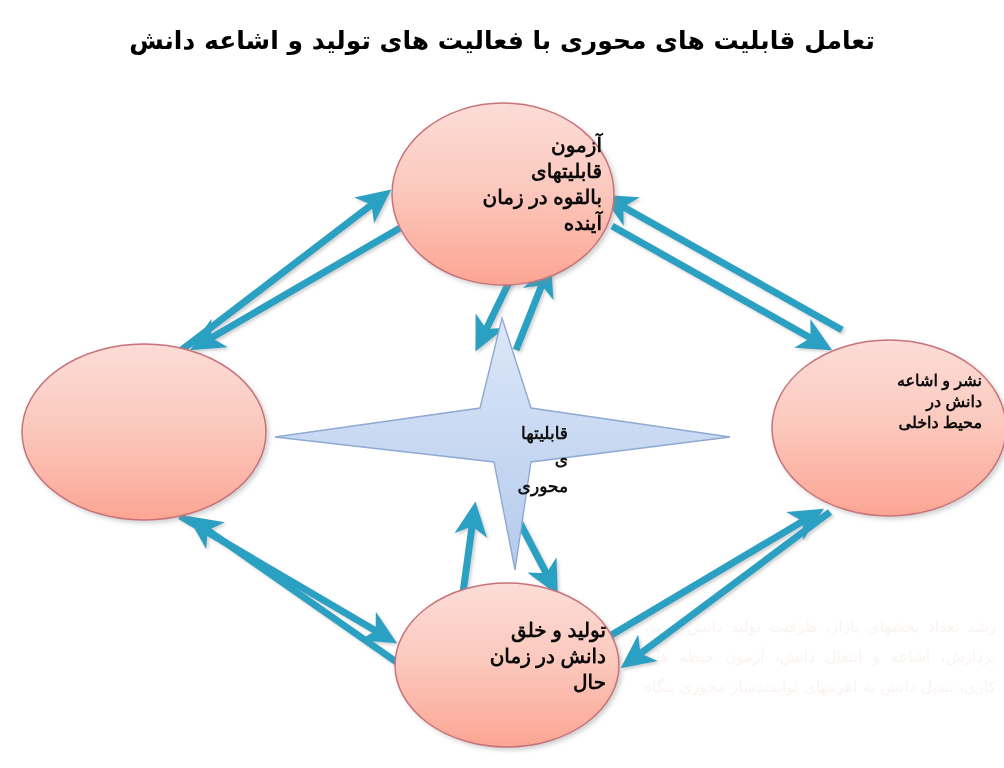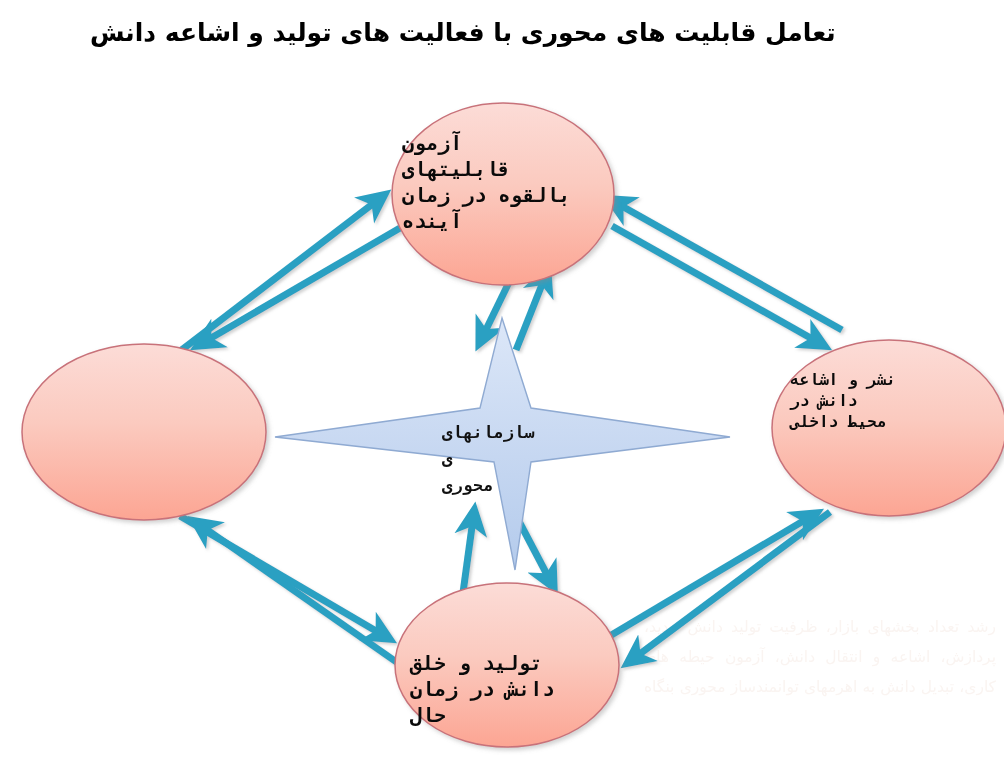--- a/index.html
+++ b/index.html
@@ -15,24 +15,24 @@
     position: relative;
     width: 1004px;
     height: 768px;
     background: #ffffff;
     overflow: hidden;
   }
 
   
   .title {
     position: absolute;
-    top: 16px;
+    top: 24px;
     left: 0;
     width: 1004px;
-    text-align: left;
+    text-align: center;
     font-family: "DejaVu Sans", "Liberation Sans", sans-serif;
     font-weight: bold;
     font-size: 25px;
     line-height: 1.35;
     color: #000000;
     direction: rtl;
     padding: 0 90px;
     box-sizing: border-box;
     letter-spacing: 0px;
   }
@@ -46,22 +46,22 @@
     height: 768px;
   }
   #arrow-layer { z-index: 2; }
   #shape-layer { z-index: 3; }
   #label-layer { z-index: 4; }
 
   
   .node-label {
     position: absolute;
     direction: rtl;
-    text-align: left;
-    font-family: Liberation Mono, monospace;
+    text-align: right;
+    font-family: Liberation Sans, sans-serif;
     font-weight: bold;
     color: #0a0a0a;
     line-height: 1.30;
     white-space: pre-line;
     pointer-events: none;
   }
   #label-top {
     left: 402px; top: 132px; width: 200px;
     font-size: 20px;
   }
@@ -70,21 +70,20 @@
     font-size: 19px;
     line-height: 1.26;
   }
   #label-right {
     left: 790px; top: 371px; width: 192px;
     font-size: 16px;
   }
   #label-bottom {
     left: 410px; top: 617px; width: 196px;
     font-size: 20px;
-    margin-top: 35px;
   }
   #label-center {
     left: 442px; top: 421px; width: 126px;
     font-size: 17px;
     line-height: 1.55;
     color: #111111;
   }
 
   
   .watermark {
@@ -182,18 +181,18 @@
 
 
     <div class="node-label" id="label-right">نشر و اشاعه
 دانش در
 محیط داخلی</div>
 
     <div class="node-label" id="label-bottom">تولید و خلق
 دانش در زمان
 حال</div>
 
-    <div class="node-label" id="label-center">سازمانهای
+    <div class="node-label" id="label-center">قابلیتها
 ی
 محوری</div>
   </div>
 
 </div>
 
 </body></html>

